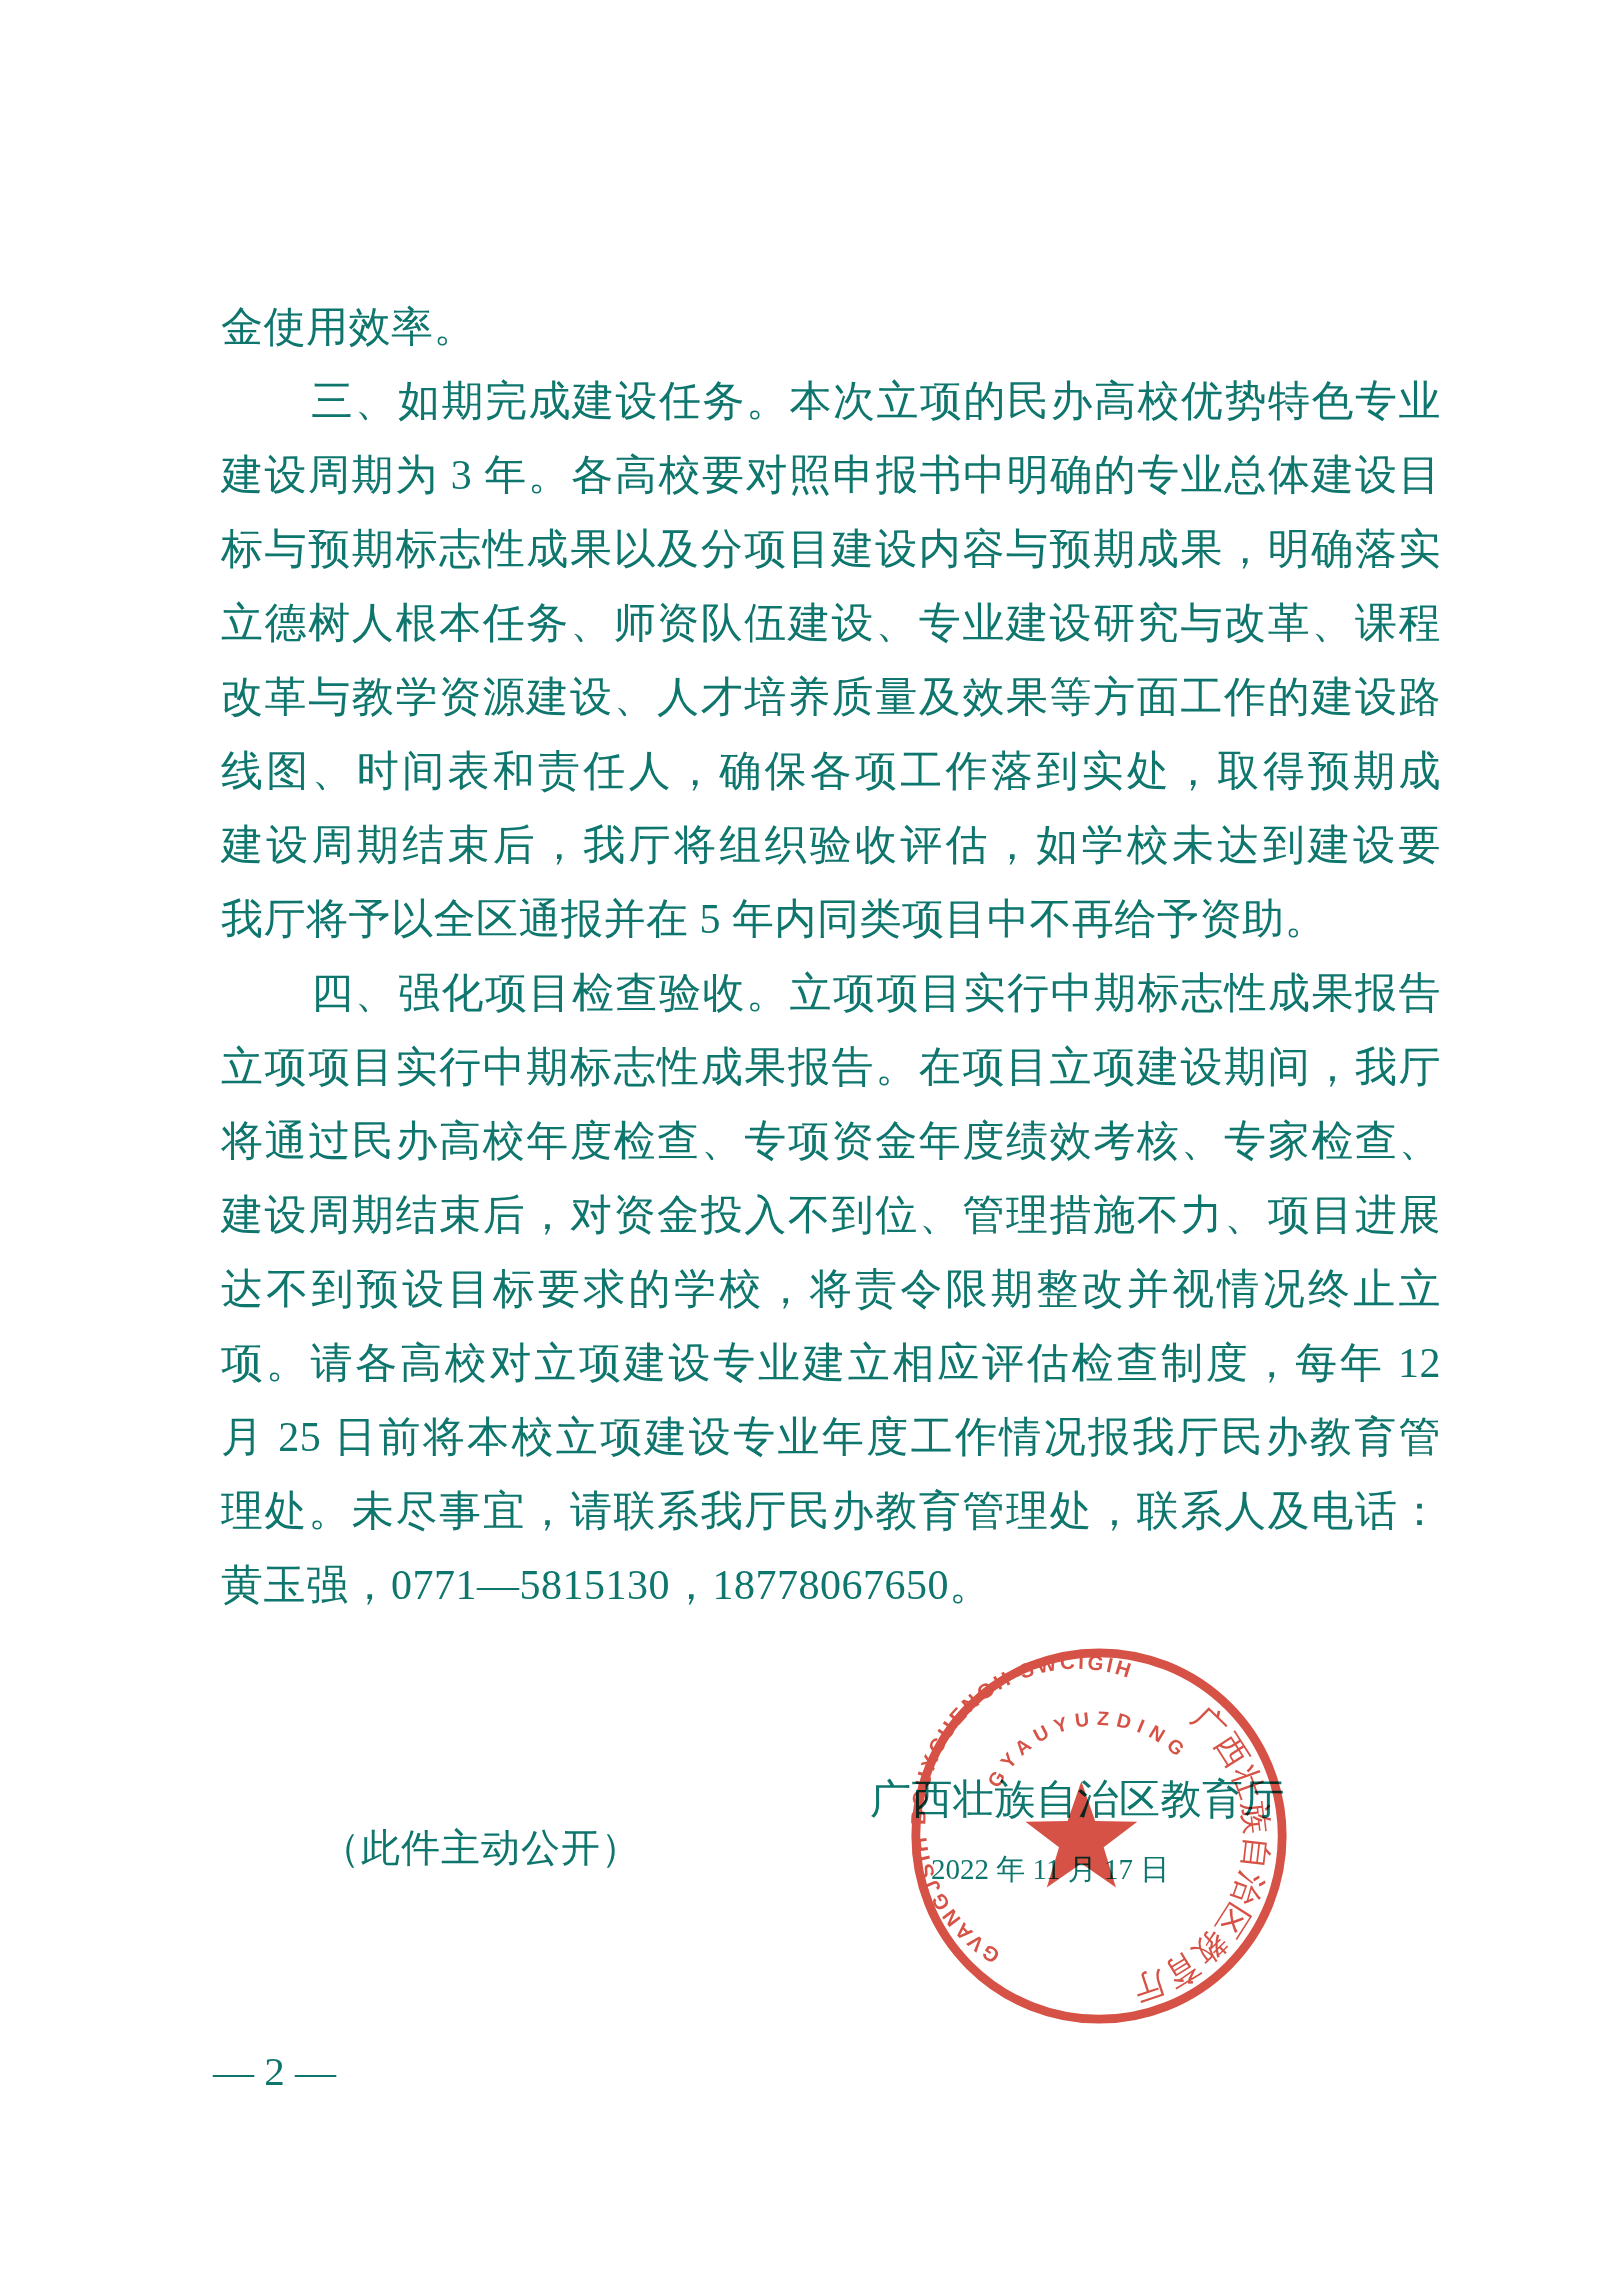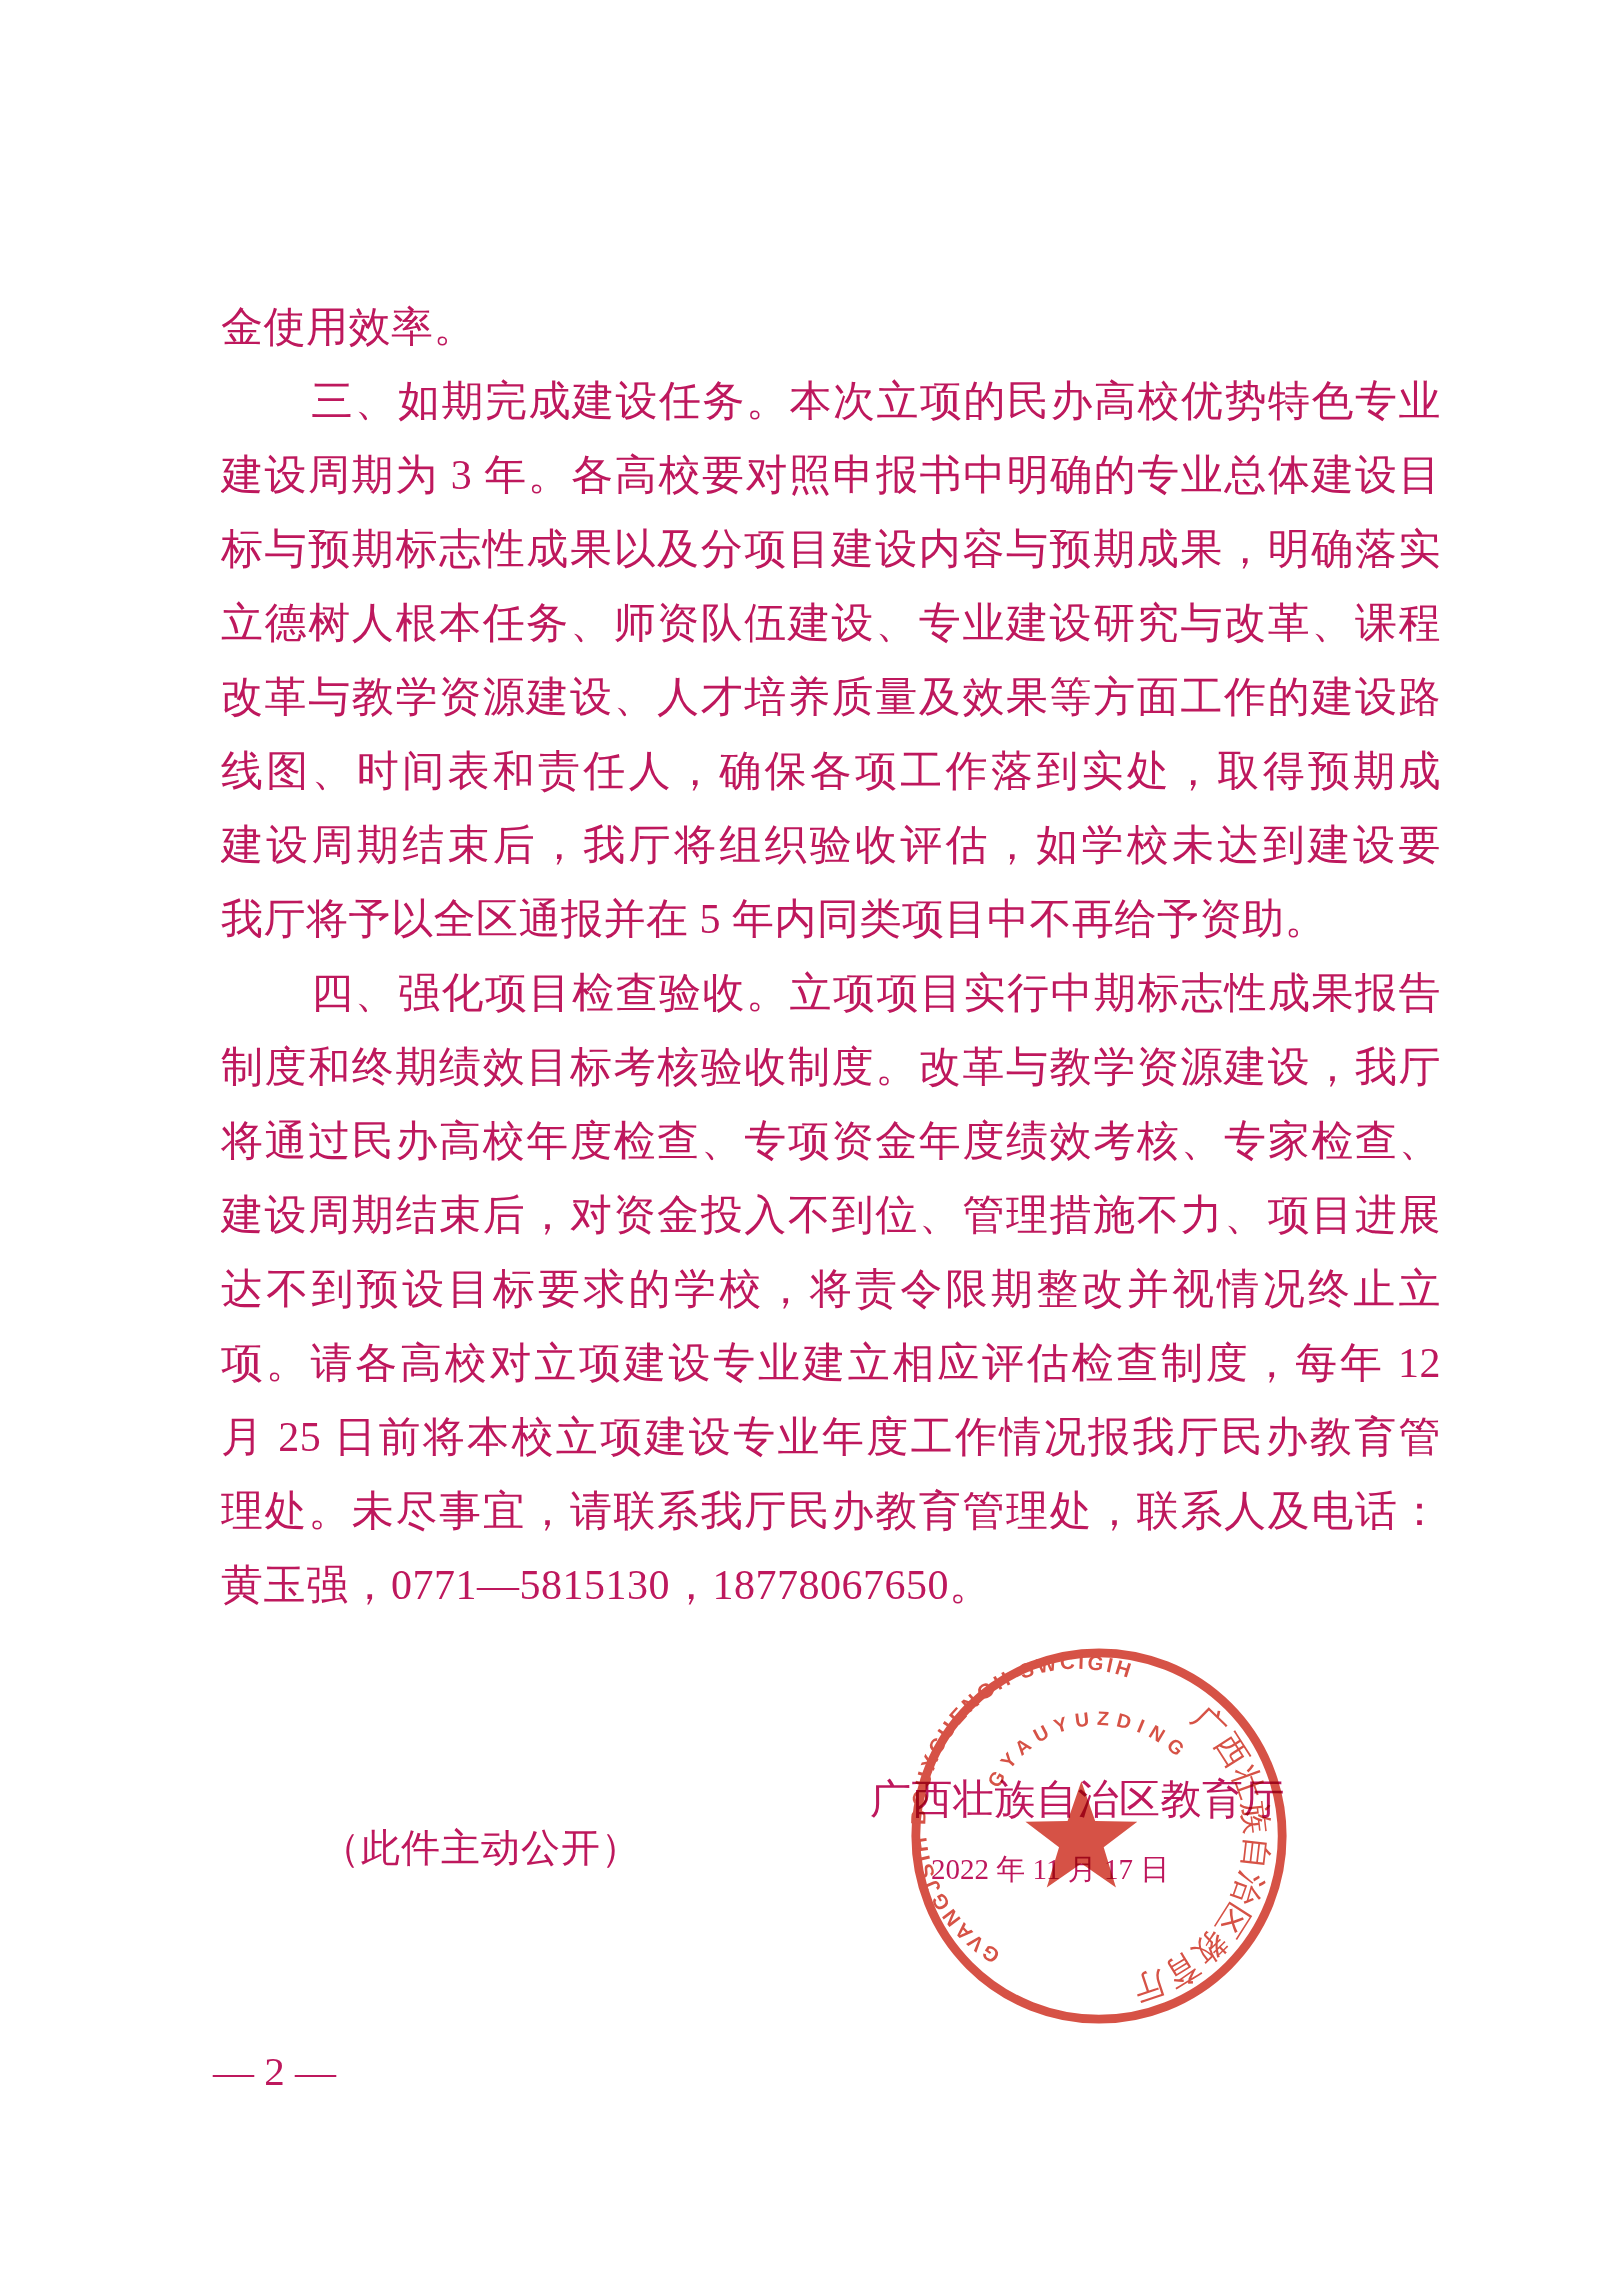--- a/index.html
+++ b/index.html
@@ -2,21 +2,21 @@
 <html><head>
 <meta charset="utf-8">
 <style>
   html,body{margin:0;padding:0;background:#888;}
   .page{
     position:relative;
     width:1621px;height:2293px;
     background:#ffffff;
     overflow:hidden;
     font-family:"Liberation Serif","DejaVu Serif",serif;
-    color:#be185d;
+    color:#0f766e;
   }
   .doc-body{
     position:absolute;
     left:221px;top:290px;width:1220px;
     font-size:42px;
     line-height:74px;
   }
   .line{
     height:74px;
     overflow:hidden;
@@ -100,21 +100,21 @@
       <div class="line">改革与教学资源建设、人才培养质量及效果等方面工作的建设路</div>
 
       <div class="line">线图、时间表和责任人，确保各项工作落到实处，取得预期成果。</div>
 
       <div class="line">建设周期结束后，我厅将组织验收评估，如学校未达到建设要求，</div>
 
       <div class="line flush">我厅将予以全区通报并在 5 年内同类项目中不再给予资助。</div>
 
       <div class="line indent">四、强化项目检查验收。立项项目实行中期标志性成果报告</div>
 
-      <div class="line">制度和终期绩效目标考核验收制度。改革与教学资源建设，我厅</div>
+      <div class="line">立项项目实行中期标志性成果报告。在项目立项建设期间，我厅</div>
 
       <div class="line">将通过民办高校年度检查、专项资金年度绩效考核、专家检查、</div>
 
 
       <div class="line">建设周期结束后，对资金投入不到位、管理措施不力、项目进展</div>
 
       <div class="line">达不到预设目标要求的学校，将责令限期整改并视情况终止立</div>
 
       <div class="line">项。请各高校对立项建设专业建立相应评估检查制度，每年 12</div>
 

